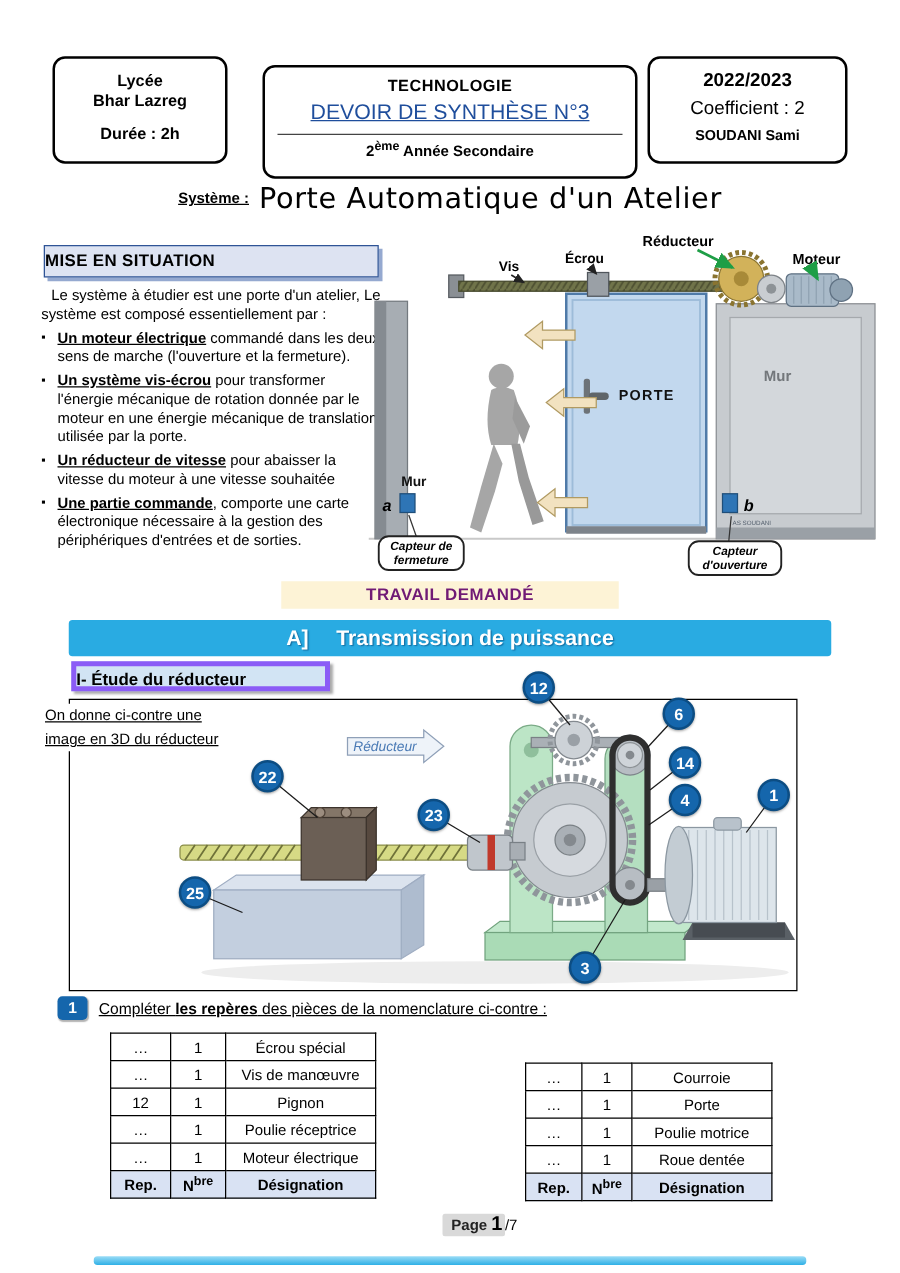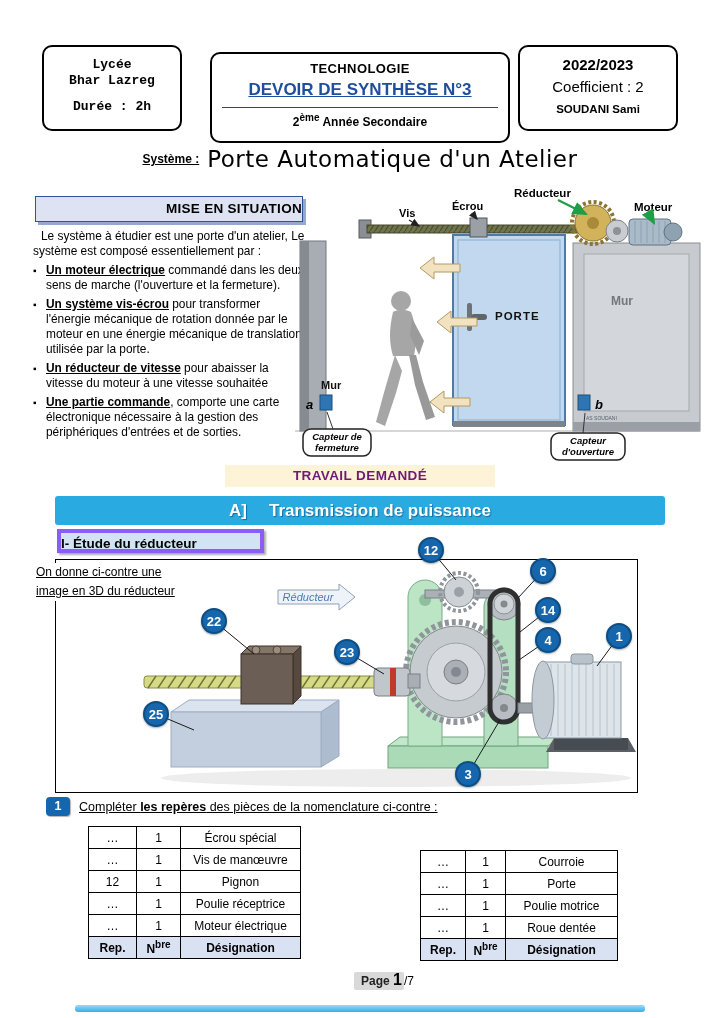--- a/index.html
+++ b/index.html
@@ -2,41 +2,41 @@
 <html><head>
 <meta charset="utf-8">
 <style>
   * { margin:0; padding:0; box-sizing:border-box; }
   html,body { background:#888; }
   body { font-family:"Liberation Sans", sans-serif; }
   .page { position:relative; width:720px; height:1018px; background:#fff; margin:0 auto; overflow:hidden; }
 
   
   .hbox { position:absolute; border:2px solid #000; border-radius:10px; background:#fff; text-align:center; }
-  .hbox-school { left:42px; top:45px; width:140px; height:86px; padding-top:10px;font-family:Liberation Mono, monospace; }
+  .hbox-school { left:42px; top:45px; width:140px; height:86px; padding-top:10px; }
   .hbox-subject { left:210px; top:42px; width:300px; height:91px; padding-top:7px;margin-top:10px; }
   .hbox-meta { left:518px; top:45px; width:160px; height:86px; padding-top:9px; }
   .school-l1, .school-l2 { font-size:13px; font-weight:bold; line-height:16px; }
   .school-dur { font-size:13px; font-weight:bold; margin-top:10px; }
   .subj-disc { font-size:13px; font-weight:bold; letter-spacing:.4px; }
-  .subj-title { font-size:17px; font-weight:bold; color:#1f4e9c; text-decoration:underline; margin-top:4px; }
+  .subj-title { font-size:17px; font-weight:normal; color:#1f4e9c; text-decoration:underline; margin-top:4px; }
   .subj-grade { font-size:12px; font-weight:bold; border-top:1px solid #444; margin:7px 10px 0 10px; padding-top:4px; }
   .meta-year { font-size:15px; font-weight:bold; }
   .meta-coef { font-size:15px; margin-top:5px; }
   .meta-teacher { font-size:11.5px; font-weight:bold; margin-top:8px; }
 
   
   .system-line { position:absolute; left:0; right:0; top:146px; text-align:center; }
   .sys-label { font-size:12px; font-weight:bold; text-decoration:underline; margin-right:8px; vertical-align:4px; }
   .sys-title { font-family:"DejaVu Sans", sans-serif; font-size:23px; letter-spacing:.5px; }
 
   
   .mise-heading { position:absolute; left:35px; top:196px; width:268px; height:26px; background:#dde3f2;
     border:1px solid #2f5496; box-shadow:3px 3px 0 #95a9d0; font-size:13.5px; font-weight:bold;
-    text-align:right; line-height:24px; letter-spacing:.3px; }
+    text-align:left; line-height:24px; letter-spacing:.3px; }
   .left-col { position:absolute; left:33px; top:229px; width:274px; font-size:11.9px; line-height:15px; color:#000; }
   .intro { text-indent:8px; margin-bottom:4px; }
   .bullet { display:flex; margin-top:4px; }
   .bullet::before { content:"▪"; flex:0 0 13px; font-size:10px; line-height:15px; }
   .lead { font-weight:bold; text-decoration:underline; }
 
   
   .door-wrap { position:absolute; left:295px; top:183px; width:405px; height:280px; }
   .door-svg { position:absolute; inset:0; width:100%; height:100%; overflow:visible; }
   svg text { font-family:"Liberation Sans", sans-serif; }

